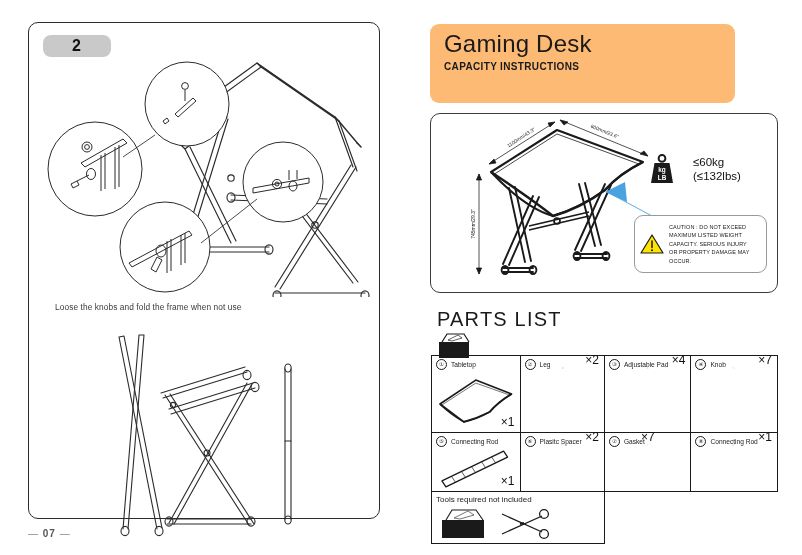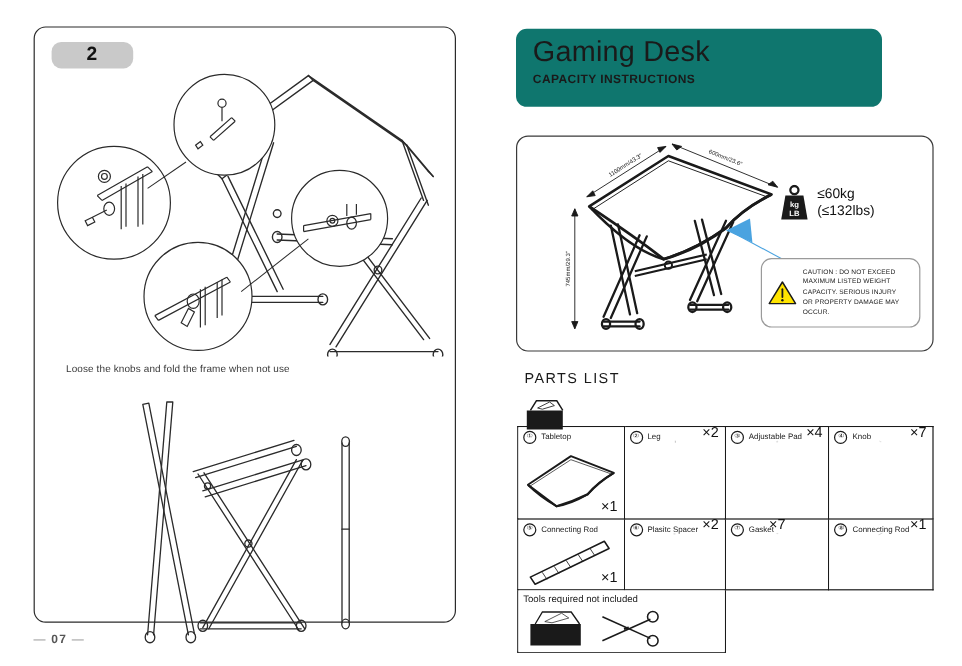--- a/index.html
+++ b/index.html
@@ -35,47 +35,47 @@
   
   .footer{
     position:absolute;left:28px;top:528px;width:352px;
     font-size:10px;font-weight:bold;color:#555;
     letter-spacing:1px;
   }
   .footer .dash{color:#888;font-weight:normal;}
 
   
   .title-card{
-    position:absolute;left:430px;top:24px;width:305px;height:65px;
-    background:#0f766e;border-radius:9px;box-sizing:border-box;
+    position:absolute;left:430px;top:24px;width:305px;height:79px;
+    background:#fdba74;border-radius:9px;box-sizing:border-box;
     padding:7px 0 0 14px;
   }
   .title-main{font-size:24px;color:#1a1a1a;letter-spacing:.2px;line-height:1.1;}
   .title-sub{font-size:10px;font-weight:bold;color:#1a1a1a;letter-spacing:.35px;margin-top:4px;}
 
   .hero-card{
     position:absolute;left:430px;top:113px;width:348px;height:180px;
     border:1.4px solid #3a3a3a;border-radius:10px;background:#fff;
     box-sizing:border-box;overflow:hidden;
   }
   .desk-art{position:absolute;left:-2px;top:-2px;width:240px;height:176px;}
   .weight-block{
-    position:absolute;left:218px;top:40px;display:flex;align-items:center;gap:6px;justify-content:center;
+    position:absolute;left:218px;top:40px;display:flex;align-items:center;gap:18px;justify-content:center;
   }
   .weight-text{font-size:11.5px;line-height:1.22;color:#111;white-space:nowrap;}
   .caution-box{
     position:absolute;left:203px;top:101px;width:133px;height:58px;
     border:1px solid #9a9a9a;border-radius:9px;background:#fff;
     display:flex;align-items:center;gap:5px;padding:0 5px;box-sizing:border-box;
   }
   .caution-text{font-size:5.5px;line-height:1.55;color:#1a1a1a;letter-spacing:.1px;}
 
   .parts-title{
     position:absolute;left:437px;top:308px;
-    font-size:12px;letter-spacing:1.2px;color:#1a1a1a;
+    font-size:20px;letter-spacing:1.2px;color:#1a1a1a;
   }
   .toolbox-badge{position:absolute;left:436px;top:330px;width:36px;height:30px;z-index:3;}
 
   
   .parts-table{
     position:absolute;left:431px;top:355px;width:347px;
     border-collapse:collapse;table-layout:fixed;
   }
   .parts-table td{
     border:1.1px solid #1a1a1a;vertical-align:top;padding:0;position:relative;

